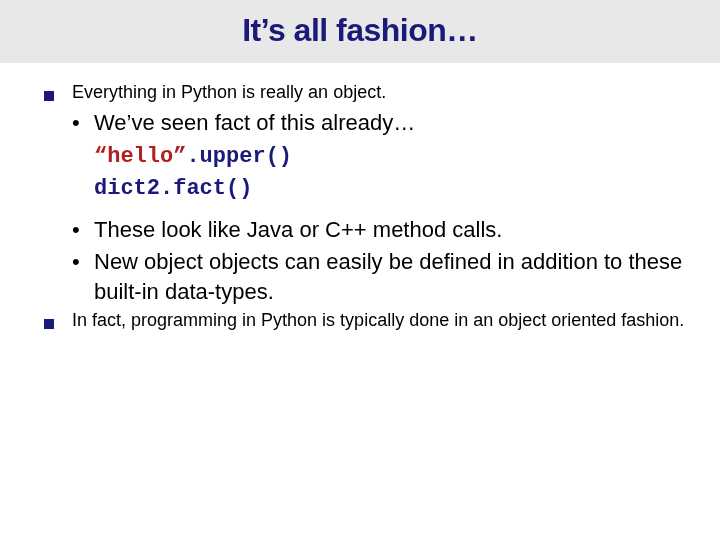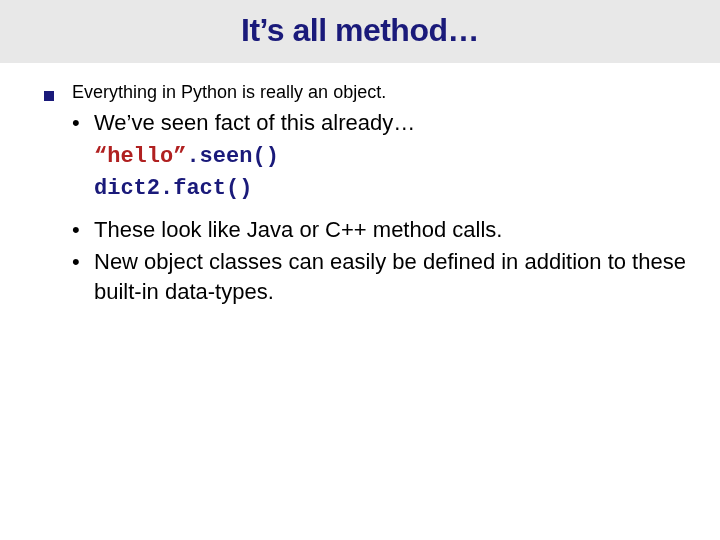--- a/index.html
+++ b/index.html
@@ -71,35 +71,36 @@
     font-weight: bold;
   }
   .cf-blue { color: #1a1a7a; }
   .cf-red  { color: #b02020; }
   .gap { height: 12px; }
 </style>
 </head>
 <body>
 
 <div class="title-band">
-  <h1>It’s all method…</h1>
+  <h1>It’s all fashion…</h1>
 </div>
 
 <div class="content">
 
   <div class="top-bullet">Everything in Python is really an object.</div>
 
   <div class="sub-bullet">We’ve seen fact of this already…</div>
 
   <div class="code-line">
-    <span class="cf cf-red">“hello”</span><span class="cf cf-blue">.seen()</span>
+    <span class="cf cf-red">“hello”</span><span class="cf cf-blue">.upper()</span>
   </div>
   <div class="code-line">
     <span class="cf cf-blue">dict2.fact()</span>
   </div>
 
   <div class="gap"></div>
 
   <div class="sub-bullet">These look like Java or C++ method calls.</div>
-  <div class="sub-bullet">New object classes can easily be defined in addition to these built-in data-types.</div>
+  <div class="sub-bullet">New object objects can easily be defined in addition to these built-in data-types.</div>
 
+  <div class="top-bullet">In fact, programming in Python is typically done in an object oriented fashion.</div>
 
 </div>
 
 </body></html>

